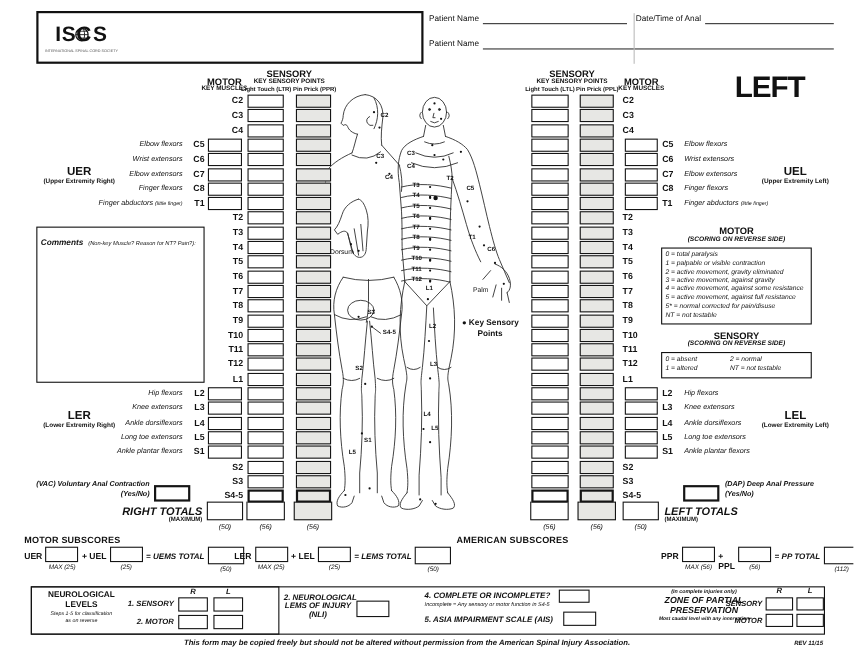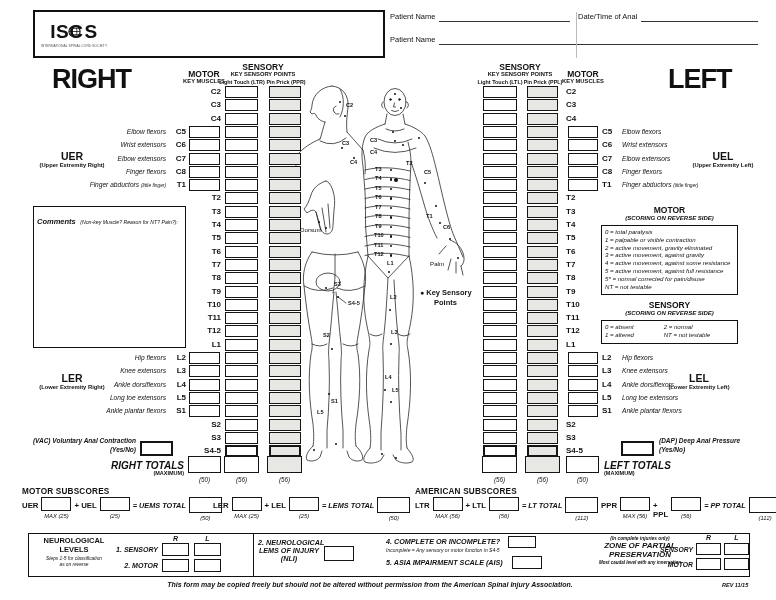--- a/index.html
+++ b/index.html
@@ -110,21 +110,20 @@
         </div>
     </div>
     <div class="pf-row">
       <div class="pf-item">
           <span>Patient Name</span>
           <span class="pf-line"></span>
         </div>
     </div>
   </div>
 
-  <div class="side-title abs" style="left:52px;top:66px;">RIGHT</div>
   <div class="colhdr" style="left:172px;top:70px;width:64px;font-size:8.5px;">MOTOR</div>
   <div class="colhdr" style="left:172px;top:79px;width:64px;font-size:5.8px;">KEY MUSCLES</div>
   <div class="colhdr" style="left:213px;top:63px;width:100px;font-size:8.5px;">SENSORY</div>
   <div class="colhdr" style="left:213px;top:72px;width:100px;font-size:5.8px;">KEY SENSORY POINTS</div>
   <div class="colhdr" style="left:211px;top:80px;width:62px;font-size:5.4px;font-weight:bold;">Light Touch (LTR)</div>
   <div class="colhdr" style="left:256px;top:80px;width:60px;font-size:5.4px;font-weight:bold;">Pin Prick (PPR)</div>
 
   <div class="side-title abs" style="left:668px;top:66px;">LEFT</div>
   <div class="colhdr" style="left:470px;top:63px;width:100px;font-size:8.5px;">SENSORY</div>
   <div class="colhdr" style="left:470px;top:72px;width:100px;font-size:5.8px;">KEY SENSORY POINTS</div>
@@ -138,21 +137,21 @@
     <div class="f">(Upper Extremity Right)</div>
   </div>
   <div class="ext" style="left:28px;top:372px;width:88px;">
     <div class="a">LER</div>
     <div class="f">(Lower Extremity Right)</div>
   </div>
   <div class="ext" style="left:676px;top:150px;width:94px;">
     <div class="a">UEL</div>
     <div class="f">(Upper Extremity Left)</div>
   </div>
-  <div class="ext" style="left:652px;top:372px;width:94px;">
+  <div class="ext" style="left:676px;top:372px;width:94px;">
     <div class="a">LEL</div>
     <div class="f">(Lower Extremity Left)</div>
   </div>
 
   <div class="comments">
     <span class="t">Comments</span>
     <span class="h">(Non-key Muscle? Reason for NT? Pain?):</span>
   </div>
 
   <div class="colhdr" style="left:601px;top:206px;width:137px;font-size:8.5px;">MOTOR</div>
@@ -626,47 +625,30 @@
       <div class="ss-col">
         <div class="ss-box"></div>
         <div class="ss-max">(25)</div>
       </div>
       <div class="ss-eq">= LEMS TOTAL</div>
       <div class="ss-col">
         <div class="ss-box bigbox"></div>
         <div class="ss-max">(50)</div>
       </div>
     </div>
-    <div class="ss-group" style="left: 415px; top: 497px;">
-      <div class="ss-lbl">LTR</div>
+    <div class="ss-group" style="left: 601px; top: 497px;">
+      <div class="ss-lbl">PPR</div>
       <div class="ss-col">
         <div class="ss-box"></div>
         <div class="ss-max">MAX (56)</div>
       </div>
-      <div class="ss-lbl">+ LTL</div>
+      <div class="ss-lbl">+ PPL</div>
       <div class="ss-col">
         <div class="ss-box"></div>
         <div class="ss-max">(56)</div>
       </div>
-      <div class="ss-eq">= LT TOTAL</div>
+      <div class="ss-eq">= PP TOTAL</div>
       <div class="ss-col">
         <div class="ss-box bigbox"></div>
         <div class="ss-max">(112)</div>
       </div>
     </div>
-    <div class="ss-group" style="left: 601px; top: 497px;">
-      <div class="ss-lbl">PPR</div>
-      <div class="ss-col">
-        <div class="ss-box"></div>
-        <div class="ss-max">MAX (56)</div>
-      </div>
-      <div class="ss-lbl">+ PPL</div>
-      <div class="ss-col">
-        <div class="ss-box"></div>
-        <div class="ss-max">(56)</div>
-      </div>
-      <div class="ss-eq">= PP TOTAL</div>
-      <div class="ss-col">
-        <div class="ss-box bigbox"></div>
-        <div class="ss-max">(112)</div>
-      </div>
-    </div>
   </div>
 
 </body></html>

